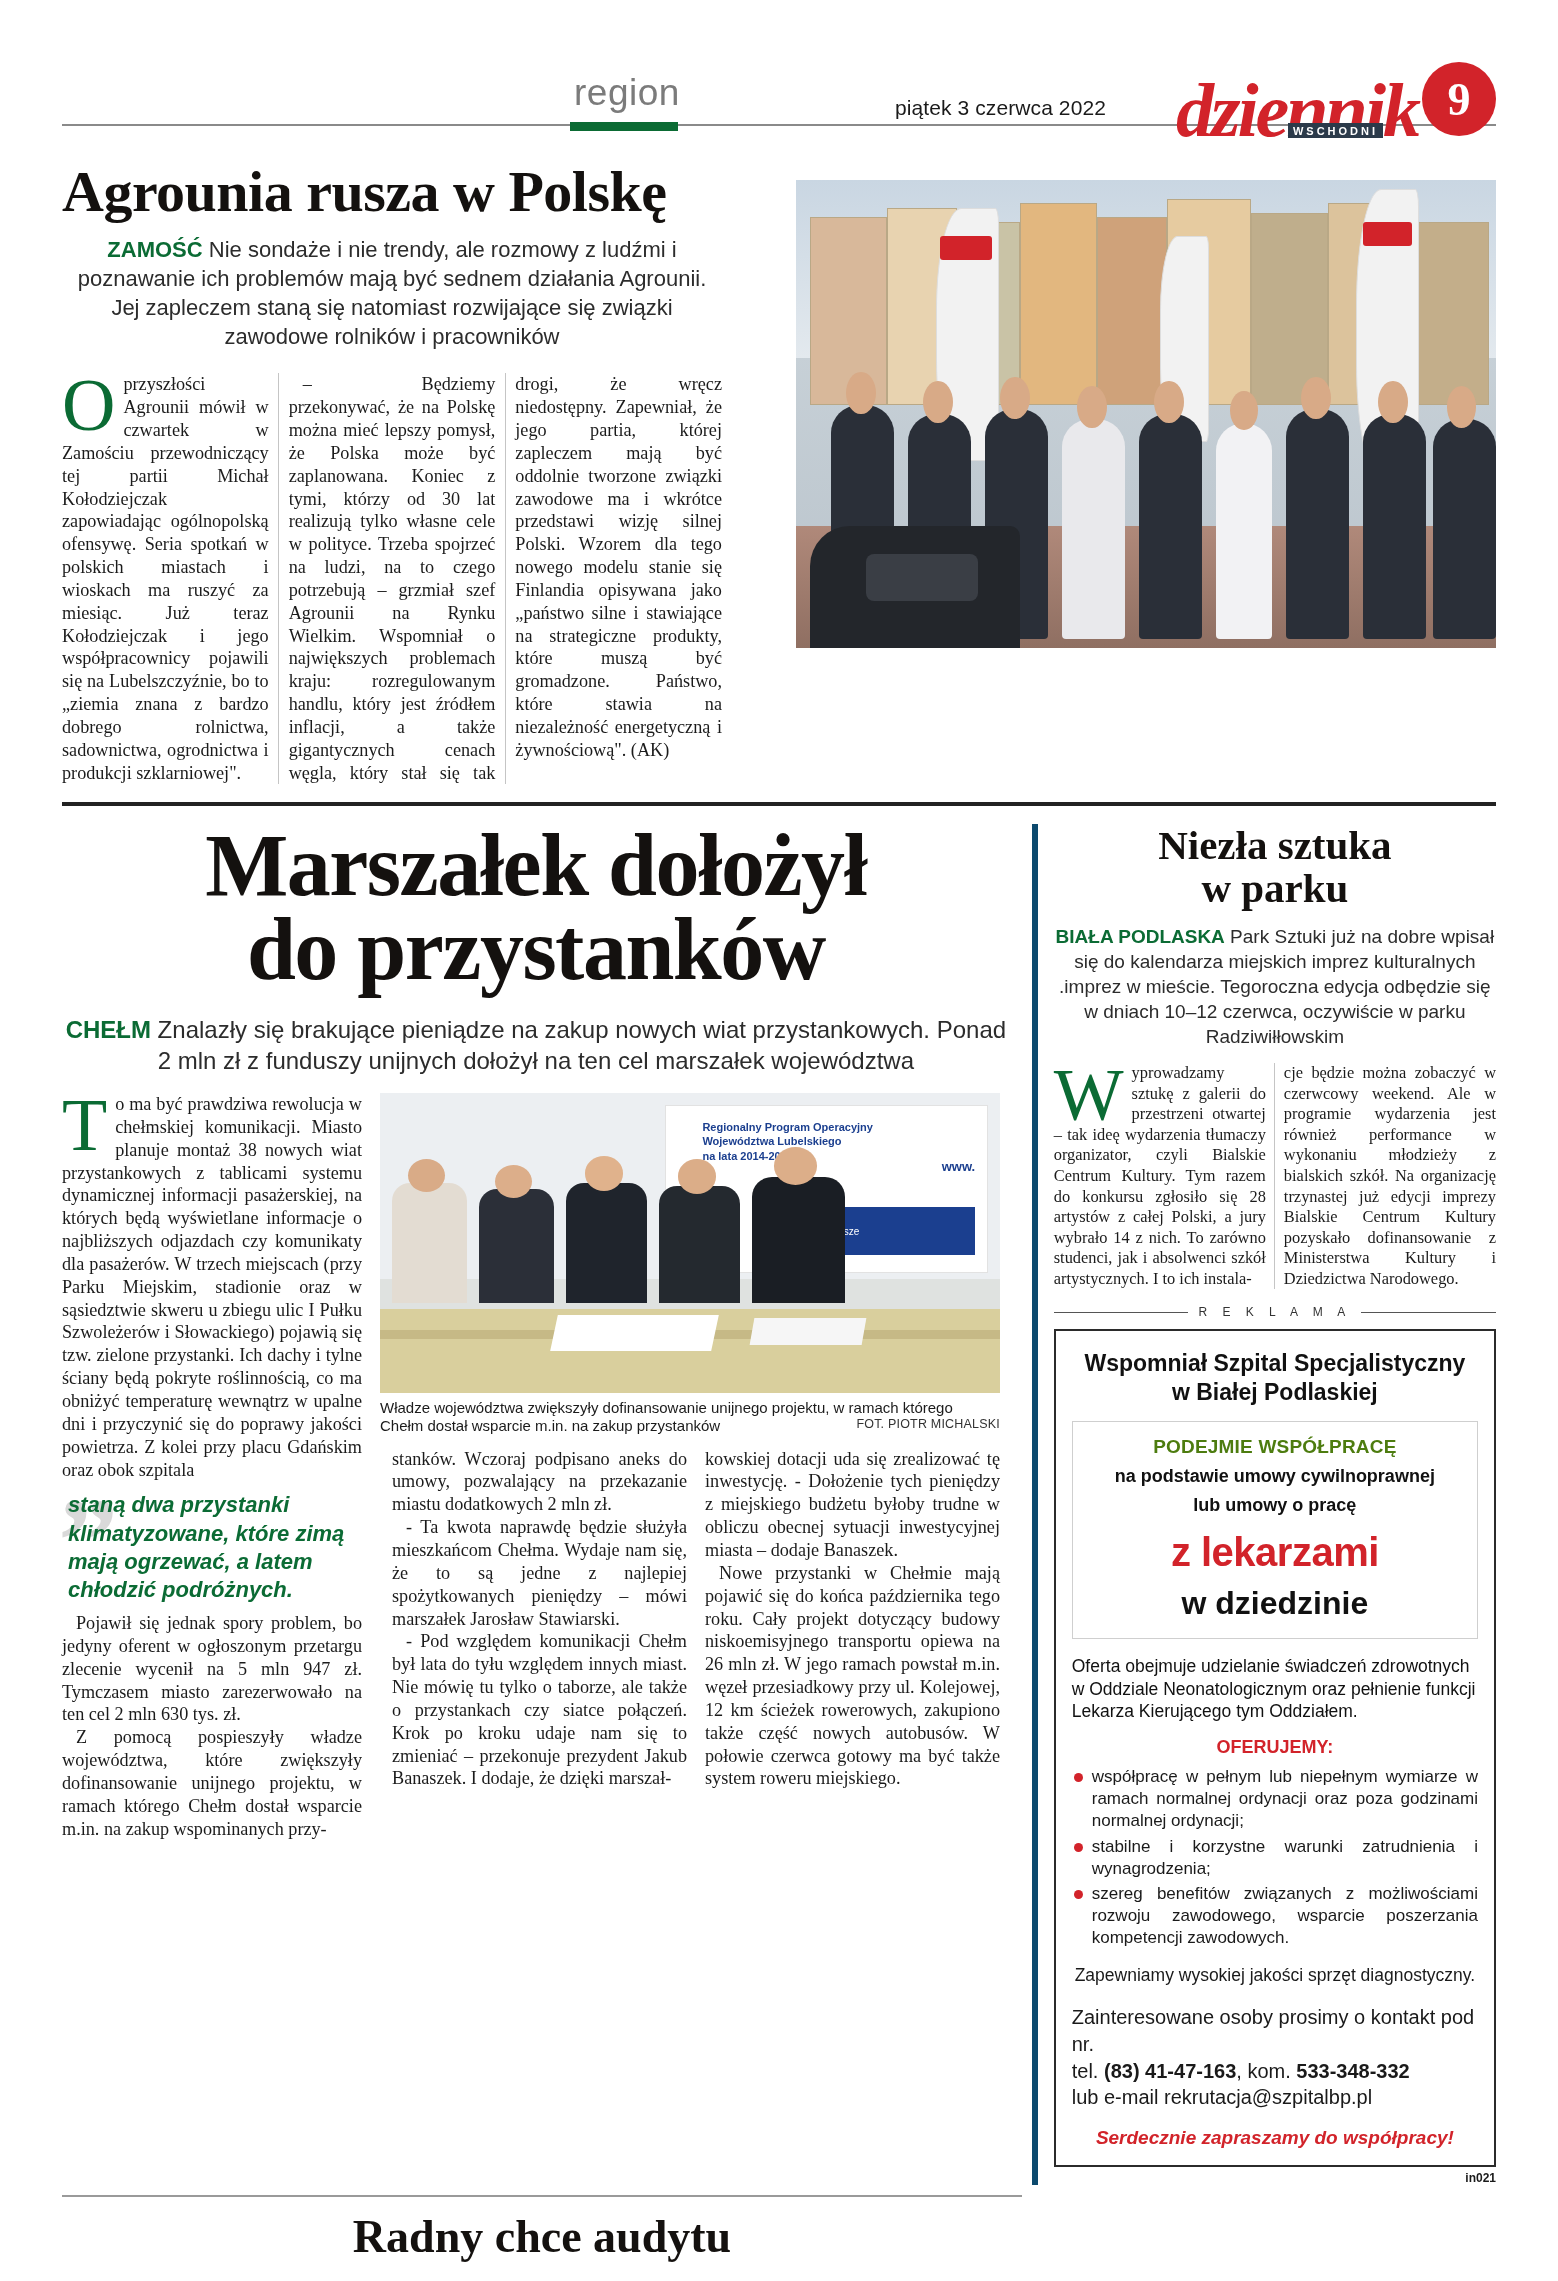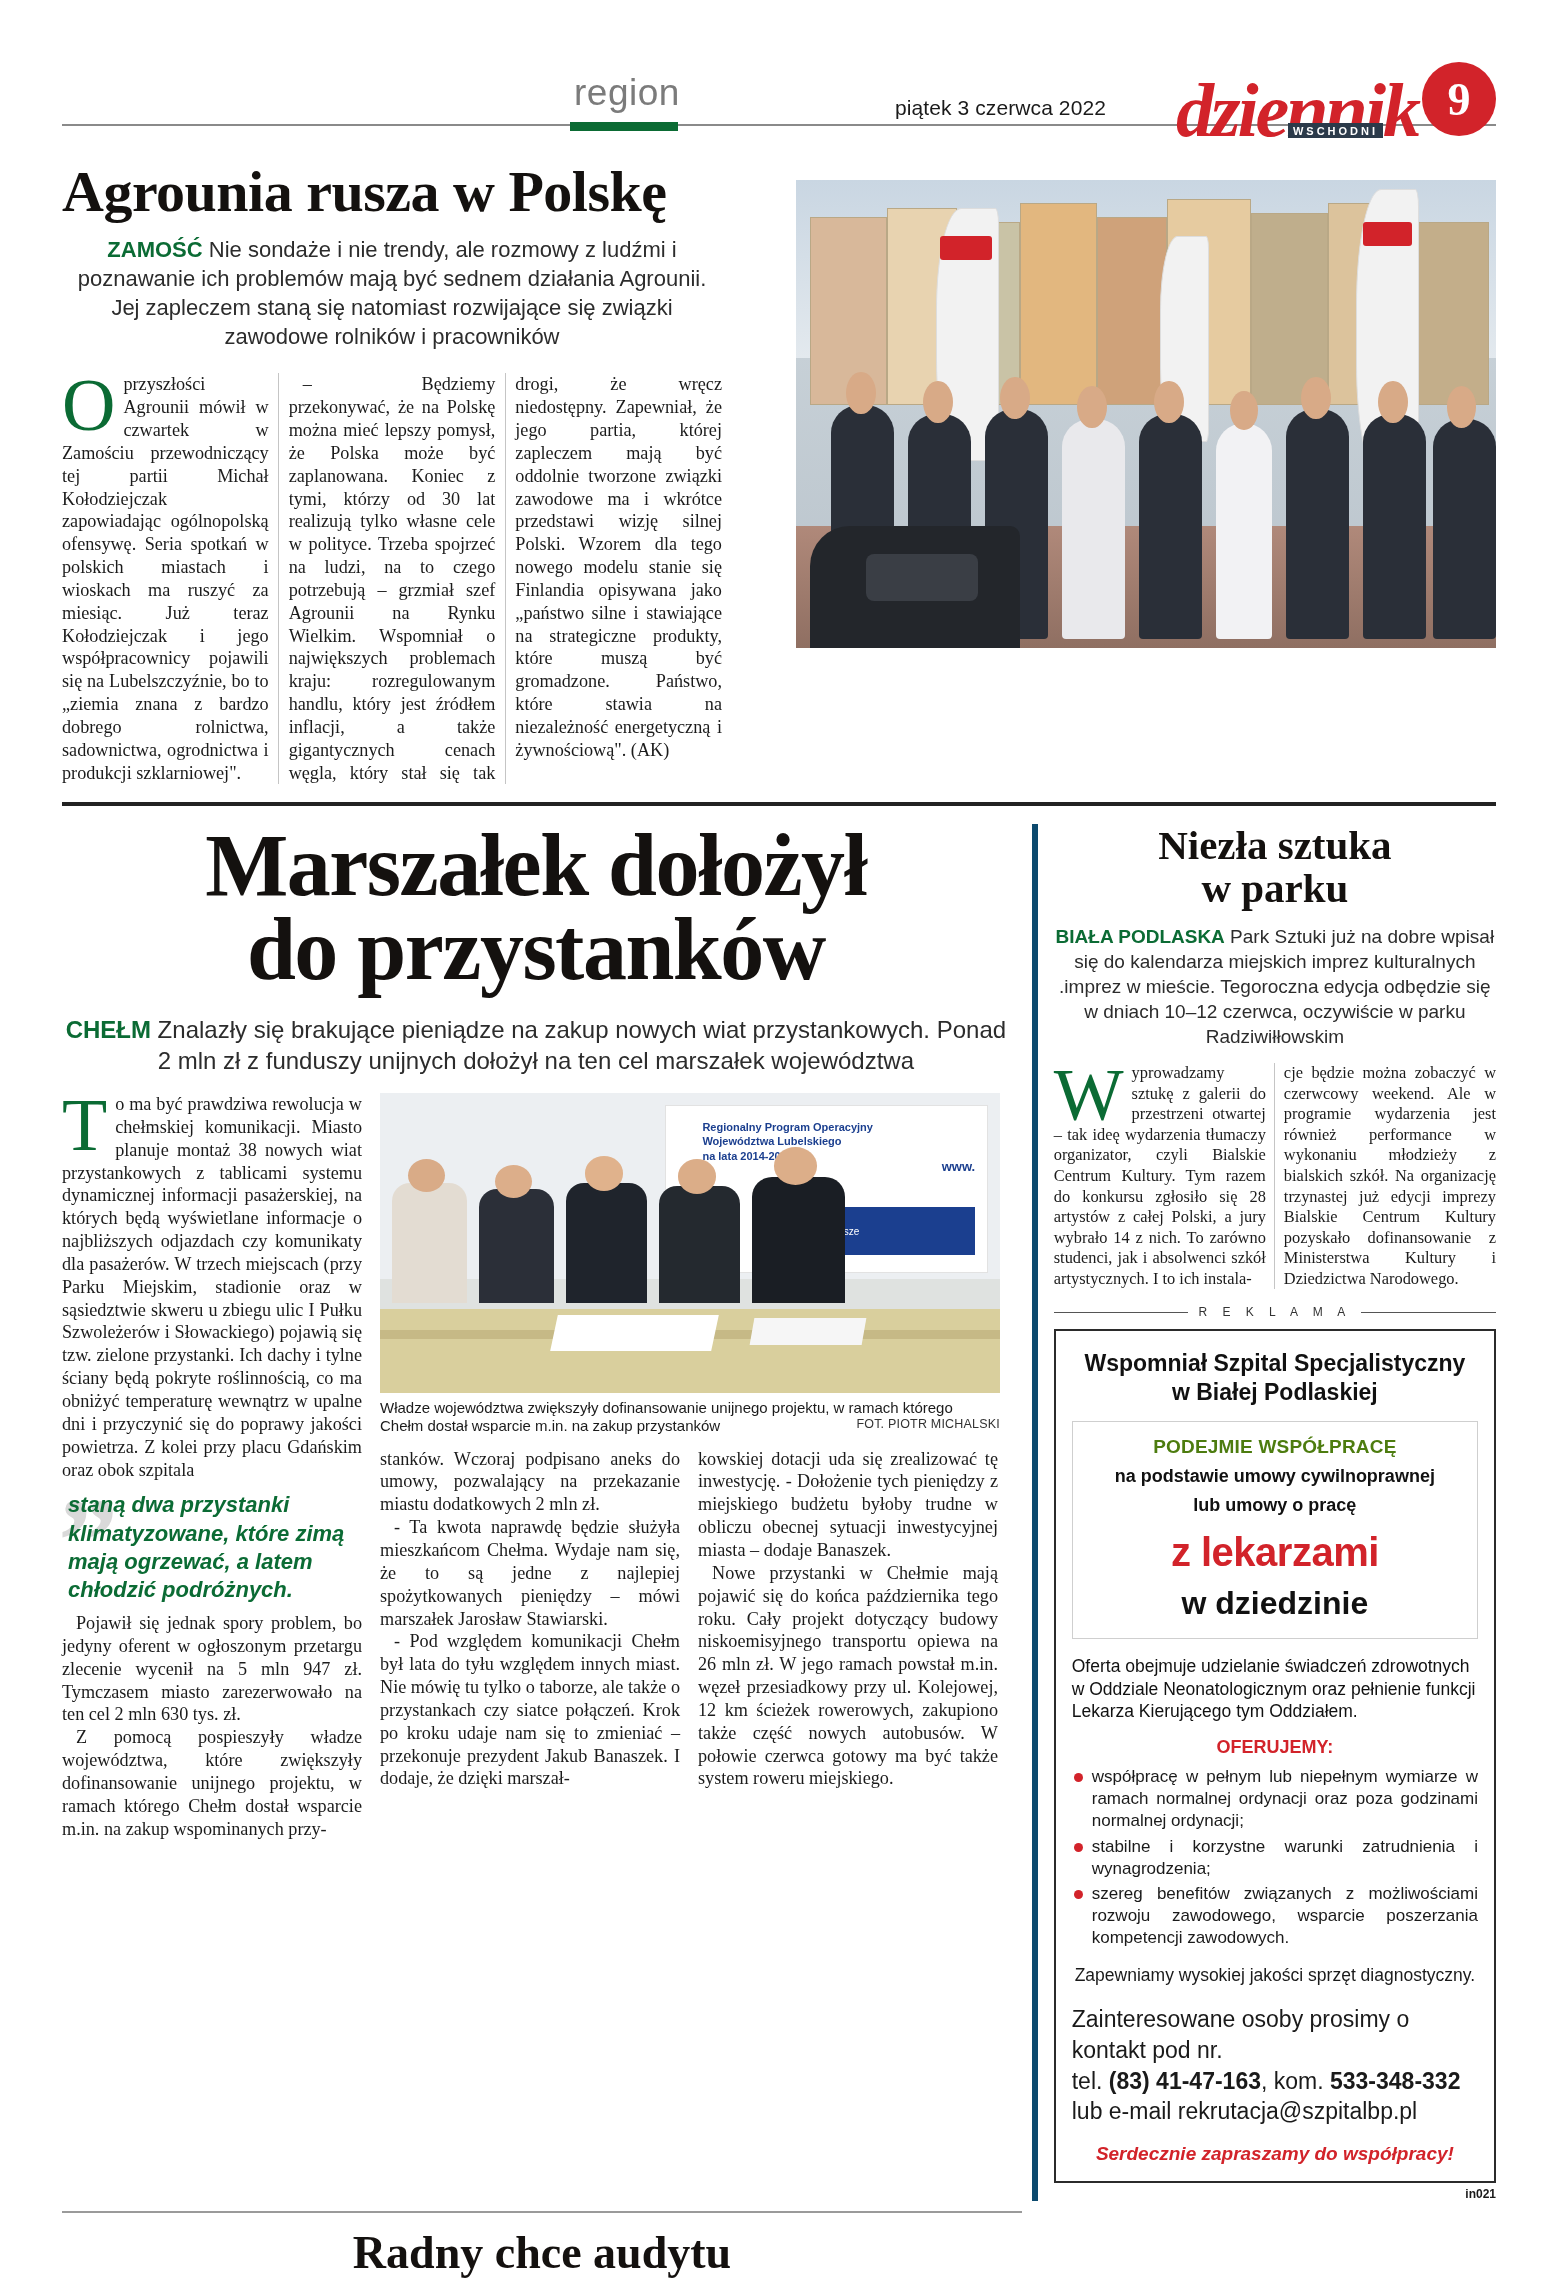--- a/index.html
+++ b/index.html
@@ -128,21 +128,21 @@
   .ad-blk { font-weight:bold; font-size:18px; color:#111; margin-top:8px; }
   .ad-red-big { color:#d2232a; font-weight:bold; font-size:40px; margin-top:14px; letter-spacing:-.5px;text-align:center;}
   .ad-blk-big { color:#111; font-weight:bold; font-size:32px; margin-top:10px; }
   .ad-red-huge { color:#d2232a; font-weight:bold; font-size:40px; margin-top:10px; }
   .ad-p { font-size:17.5px; line-height:1.3; color:#111; margin-top:16px; }
   .ad-offer { color:#d2232a; font-weight:bold; font-size:18px; text-align:center; margin-top:14px; }
   .ad-ul { margin-top:8px; list-style:none; }
   .ad-ul li { position:relative; padding-left:20px; font-size:17px; line-height:1.3; margin-top:3px; text-align:justify; }
   .ad-ul li::before { content:""; position:absolute; left:2px; top:7px; width:9px; height:9px; border-radius:50%; background:#d2232a; }
   .ad-center { text-align:center; font-size:17.5px; margin-top:16px; }
-  .ad-contact { font-size:23px; line-height:1.34; margin-top:18px; }
+  .ad-contact { font-size:20px; line-height:1.34; margin-top:18px; }
   .ad-contact b { font-weight:bold; }
   .ad-invite { color:#d2232a; font-weight:bold; font-style:italic; text-align:center; font-size:19px; margin-top:16px; }
   .ad-code { text-align:right; font-size:12px; font-weight:bold; margin-top:4px; }
 
   
   .art3 { margin-top: 16px; }
   .art3-head { font-size: 46px; text-align:center; line-height:1.05; }
 </style>
 </head>
 <body>
@@ -274,21 +274,21 @@
               <div style="position:absolute;left:0;right:0;bottom:0;height:28%;background:#d9cf9d;"></div>
               <div style="position:absolute;left:0;right:0;bottom:18%;height:3%;background:#c6b986;"></div>
               <div style="position:absolute;left:28%;bottom:14%;width:26%;height:12%;background:#ffffff;transform:skewX(-12deg);"></div>
               <div style="position:absolute;left:60%;bottom:16%;width:18%;height:9%;background:#f6f6f6;transform:skewX(-10deg);"></div>
             </div>
             <div class="caption" style="margin-top:6px;">
               <span>Władze województwa zwiększyły dofinansowanie unijnego projektu, w ramach którego Chełm dostał wsparcie m.in. na zakup przystanków</span>
               <span class="credit" style="float:right;">FOT. PIOTR MICHALSKI</span>
             </div>
 
-            <div style="display:flex;gap:18px;margin-top:12px;">
+            <div style="display:flex;gap:18px;margin-top:12px;margin-left:12px;">
               <div class="c-narrow body-serif">
                 <p class="noind">stanków. Wczoraj podpisano aneks do umowy, pozwalający na przekazanie miastu dodatkowych 2 mln zł.</p>
                 <p>- Ta kwota naprawdę będzie służyła mieszkańcom Chełma. Wydaje nam się, że to są jedne z najlepiej spożytkowanych pieniędzy – mówi marszałek Jarosław Stawiarski.</p>
                 <p>- Pod względem komunikacji Chełm był lata do tyłu względem innych miast. Nie mówię tu tylko o taborze, ale także o przystankach czy siatce połączeń. Krok po kroku udaje nam się to zmieniać – przekonuje prezydent Jakub Banaszek. I dodaje, że dzięki marszał-</p>
               </div>
               <div class="c-narrow body-serif">
                 <p class="noind">kowskiej dotacji uda się zrealizować tę inwestycję. - Dołożenie tych pieniędzy z miejskiego budżetu byłoby trudne w obliczu obecnej sytuacji inwestycyjnej miasta – dodaje Banaszek.</p>
                 <p>Nowe przystanki w Chełmie mają pojawić się do końca października tego roku. Cały projekt dotyczący budowy niskoemisyjnego transportu opiewa na 26 mln zł. W jego ramach powstał m.in. węzeł przesiadkowy przy ul. Kolejowej, 12 km ścieżek rowerowych, zakupiono także część nowych autobusów. W połowie czerwca gotowy ma być także system roweru miejskiego.</p>
               </div>
             </div>

